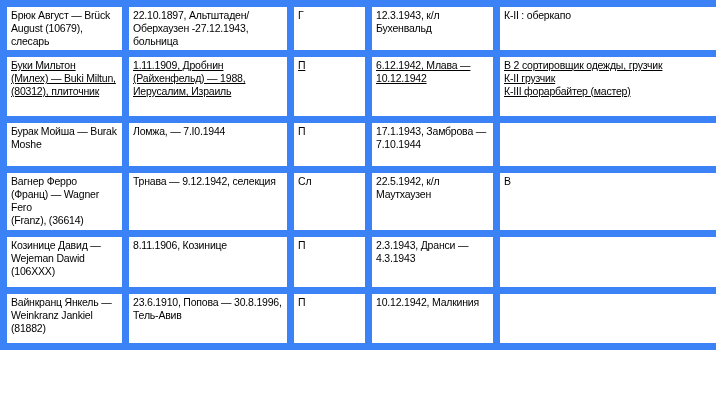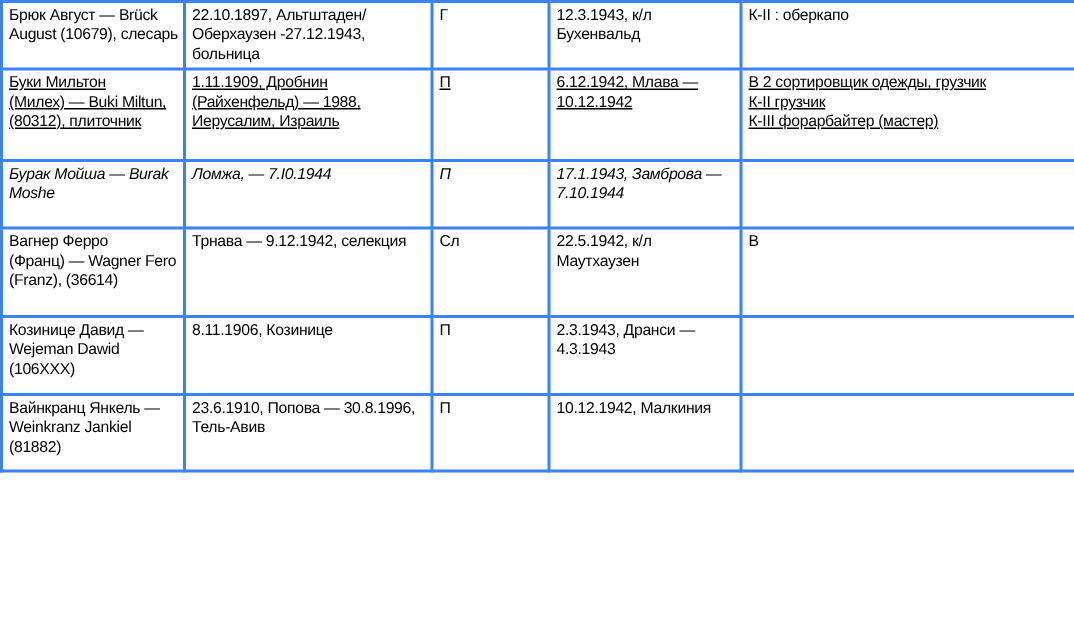--- a/index.html
+++ b/index.html
@@ -18,33 +18,33 @@
     border-collapse: collapse;
     table-layout: fixed;
     width: 716px;
     font-family: "Liberation Sans", sans-serif;
     font-size: 10.5px;
     line-height: 13px;
     letter-spacing: -0.2px;
     color: #000000;
   }
   table.doc-table td {
-    border: 2px solid #3b82f6;
+    border: 7px solid #3b82f6;
     vertical-align: top;
     padding: 2px 2px 2px 4px;
     white-space: pre-line;
     overflow: hidden;
   }
   table.doc-table td.c5 {
     border-right: none;
     margin-left: 40px;
   }
   tr.r1 td { height: 37px; }
   tr.r2 td { height: 55px; text-decoration: underline; }
-  tr.r3 td { height: 39px; font-style: italic; }
+  tr.r3 td { height: 39px; }
   tr.r4 td { height: 45px; }
   tr.r5 td { height: 48px; }
   tr.r6 td { height: 46px; }
   tr.r7 td { height: 53px; }
   tr.r8 td { height: 46px; }
   tr.r9 td { height: 45px; }
 </style>
 </head>
 <body>
 

